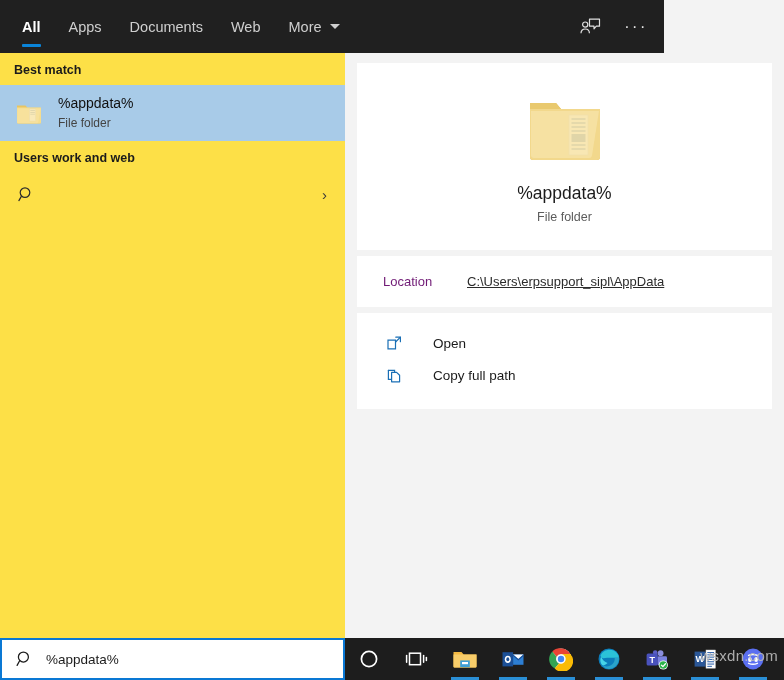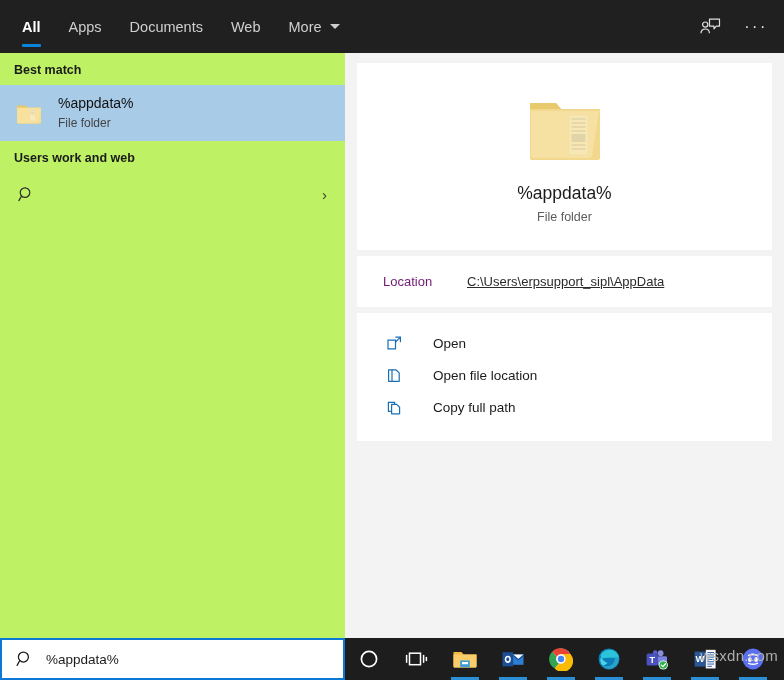--- a/index.html
+++ b/index.html
@@ -10,21 +10,21 @@
     background: #f3f3f3;
   }
   #app {
     position: relative;
     width: 784px; height: 680px;
   }
 
   
   .header {
     position: absolute; left: 0; top: 0;
-    width: 784px; height: 53px;
+    width: 664px; height: 53px;
     background: #202020;
     display: flex; align-items: center;
   }
   .tabs { display: flex; align-items: center; height: 53px; padding-left: 8px; }
   .tab {
     position: relative;
     height: 53px;
     padding: 0 14px;
     display: flex; align-items: center;
     color: #cfcfcf;
@@ -51,21 +51,21 @@
     width: 40px; height: 40px;
     display: flex; align-items: center; justify-content: center;
     color: #e6e6e6;
   }
   .dots { letter-spacing: 2.5px; font-size: 16px; color: #e6e6e6; line-height: 1; }
 
   
   .left-col {
     position: absolute; left: 0; top: 53px;
     width: 345px; height: 585px;
-    background: #bef264;
+    background: #fde047;
   }
   .section-title {
     padding: 10px 14px 8px 14px;
     font-size: 12.5px; font-weight: bold; color: #1b1b1b;
   }
   .result-row {
     display: flex; align-items: center;
     height: 56px; padding: 0 12px;
     cursor: default;
   }
@@ -279,29 +279,20 @@
         <div class="action-icon">
           <svg width="17" height="17" viewBox="0 0 17 17" fill="none">
             <path d="M2 5.2h7.5v8.6H2z" stroke="#1a6fb5" stroke-width="1.2"></path>
             <path d="M9.8 2.2h4.6v4.5" stroke="#1a6fb5" stroke-width="1.2" fill="none" stroke-linecap="round"></path>
             <line x1="14.2" y1="2.4" x2="9.6" y2="7.0" stroke="#1a6fb5" stroke-width="1.2" stroke-linecap="round"></line>
           </svg>
         </div>
         <div class="action-label">Open</div>
       </div>
 
-      <div class="action">
-        <div class="action-icon">
-          <svg width="17" height="17" viewBox="0 0 17 17" fill="none">
-            <path d="M2.6 2.8h7.2l3.4 3.1v8.4H2.6z" stroke="#1a6fb5" stroke-width="1.2" stroke-linejoin="round"></path>
-            <line x1="6.0" y1="2.8" x2="6.0" y2="14.3" stroke="#1a6fb5" stroke-width="1.2"></line>
-          </svg>
-        </div>
-        <div class="action-label">Open file location</div>
-      </div>
 
       <div class="action">
         <div class="action-icon">
           <svg width="17" height="17" viewBox="0 0 17 17" fill="none">
             <path d="M2.4 3.4h6.2v2.0" stroke="#1a6fb5" stroke-width="1.2" fill="none" stroke-linecap="round"></path>
             <path d="M2.4 3.4v9.0h2.2" stroke="#1a6fb5" stroke-width="1.2" fill="none" stroke-linecap="round"></path>
             <path d="M5.6 5.4h5.0l3.0 2.8v6.6H5.6z" stroke="#1a6fb5" stroke-width="1.2" stroke-linejoin="round"></path>
           </svg>
         </div>
         <div class="action-label">Copy full path</div>

